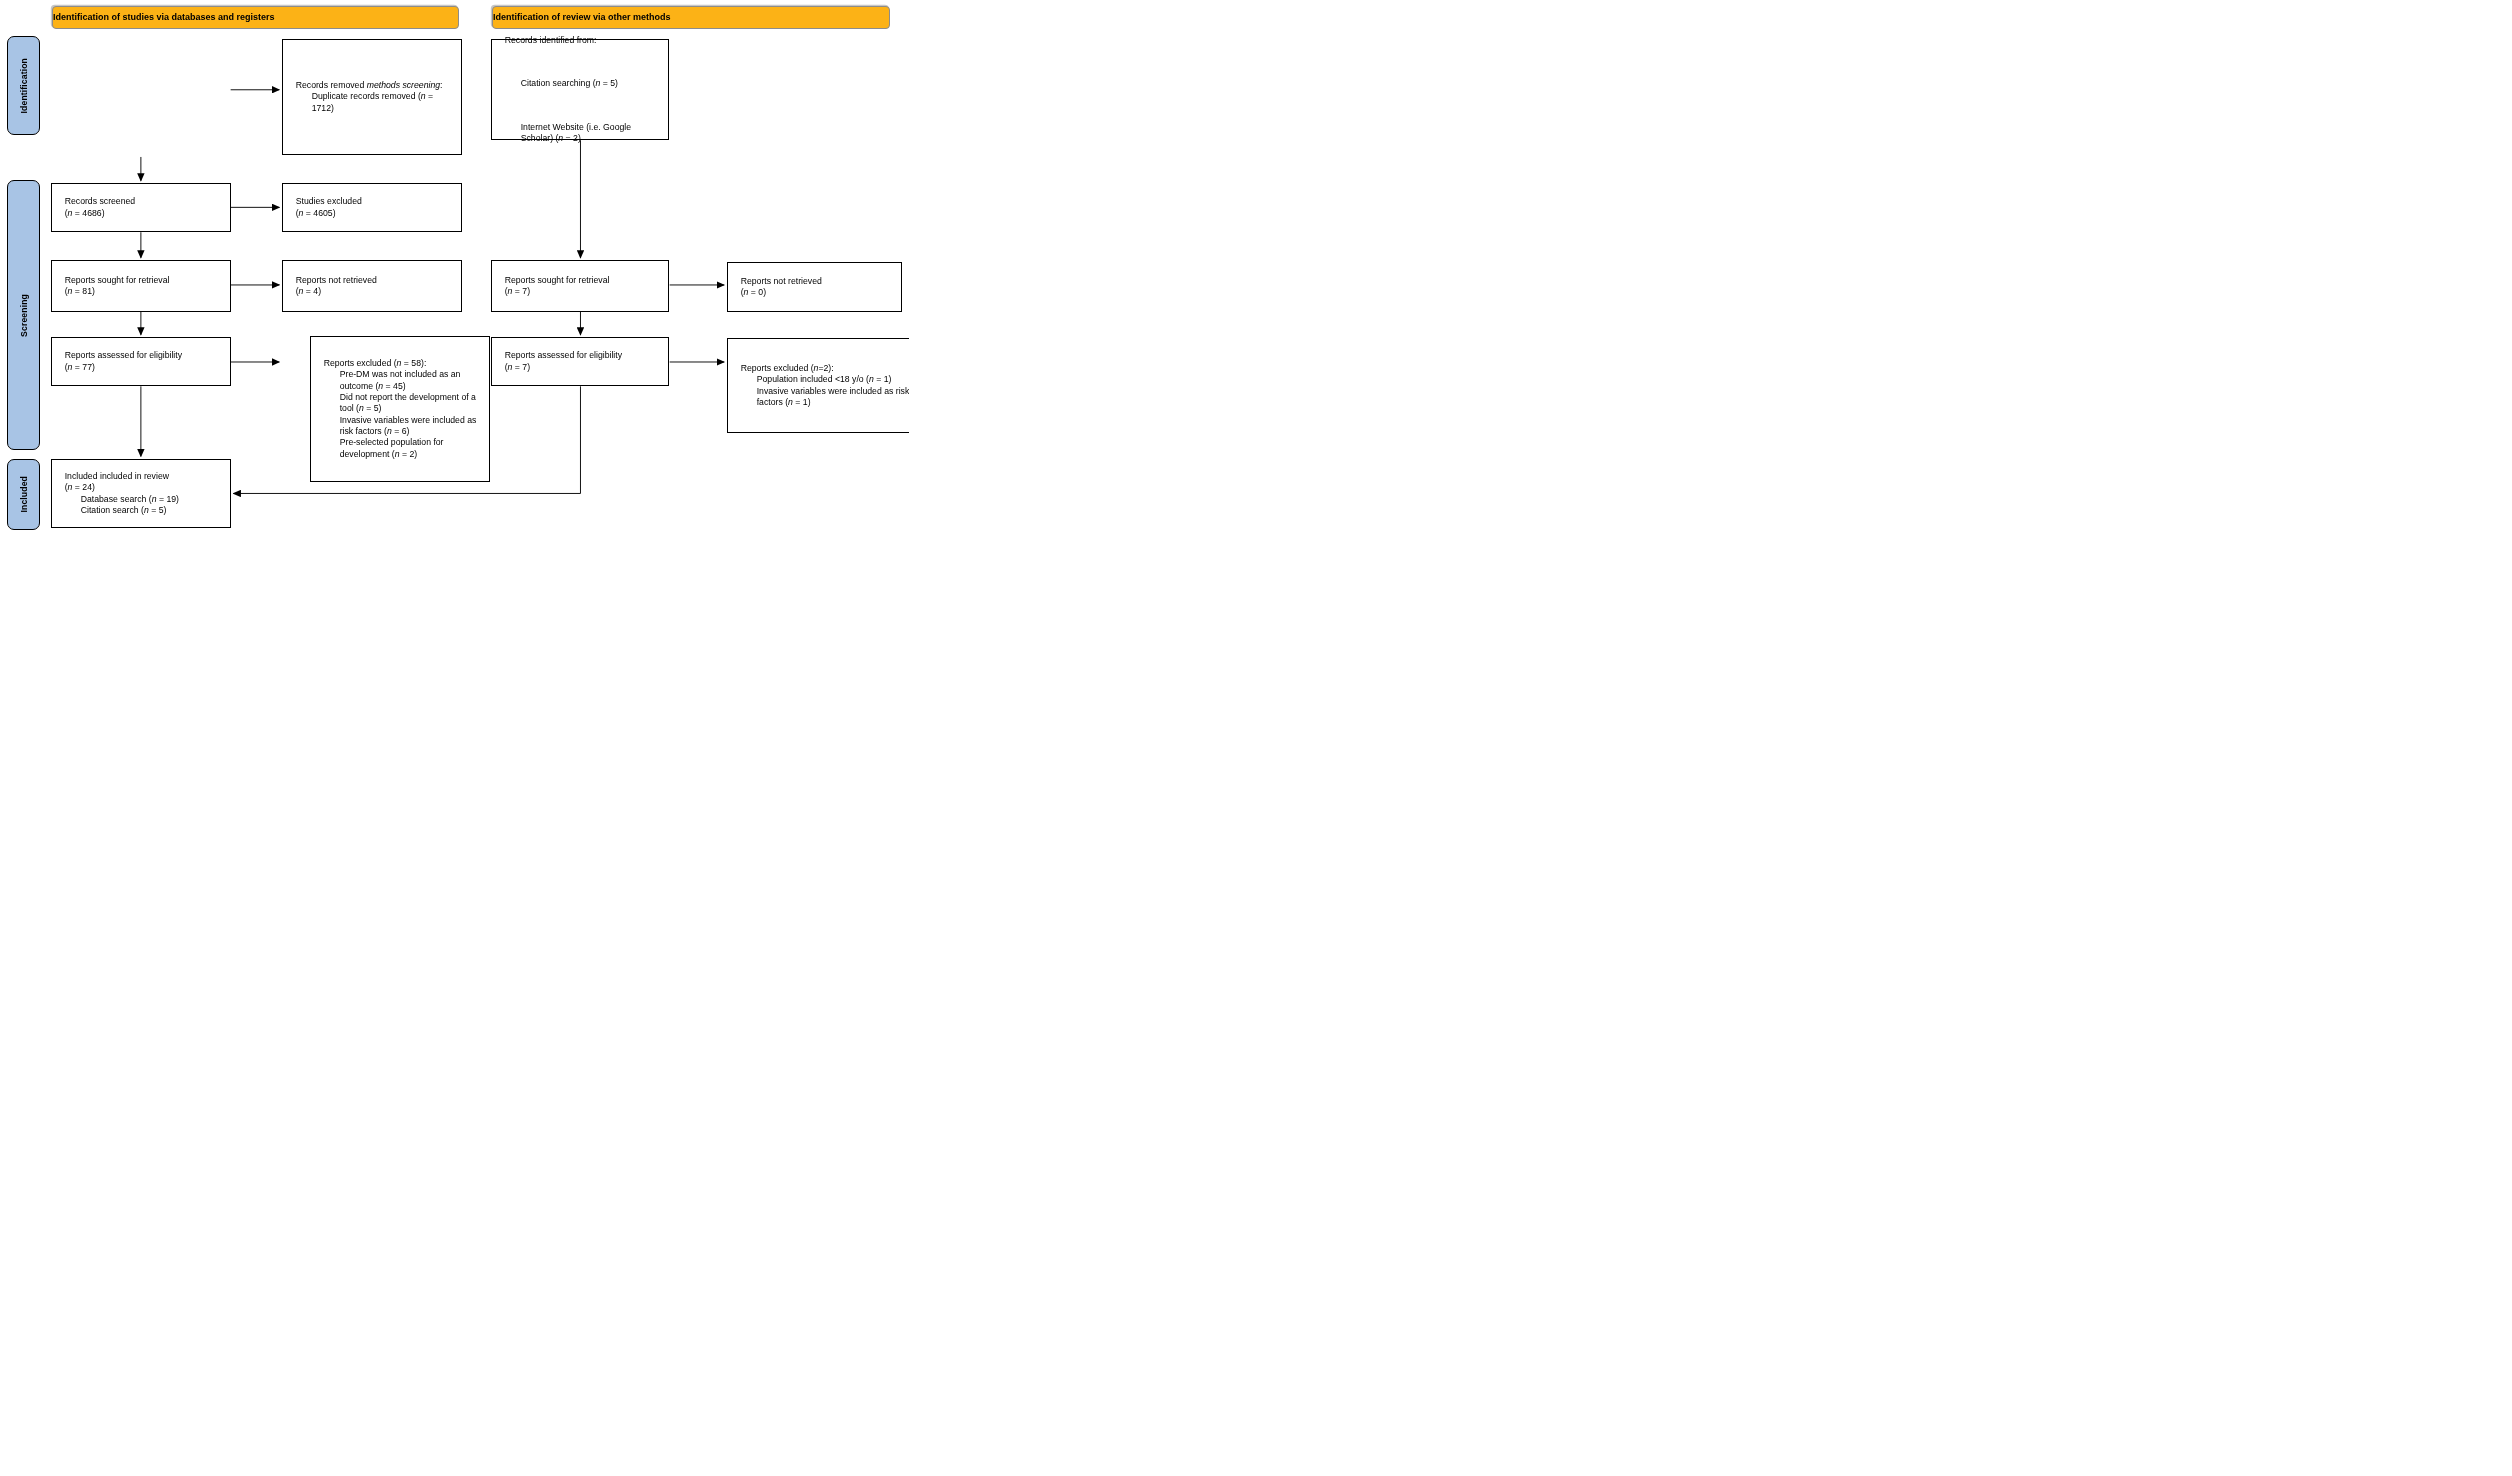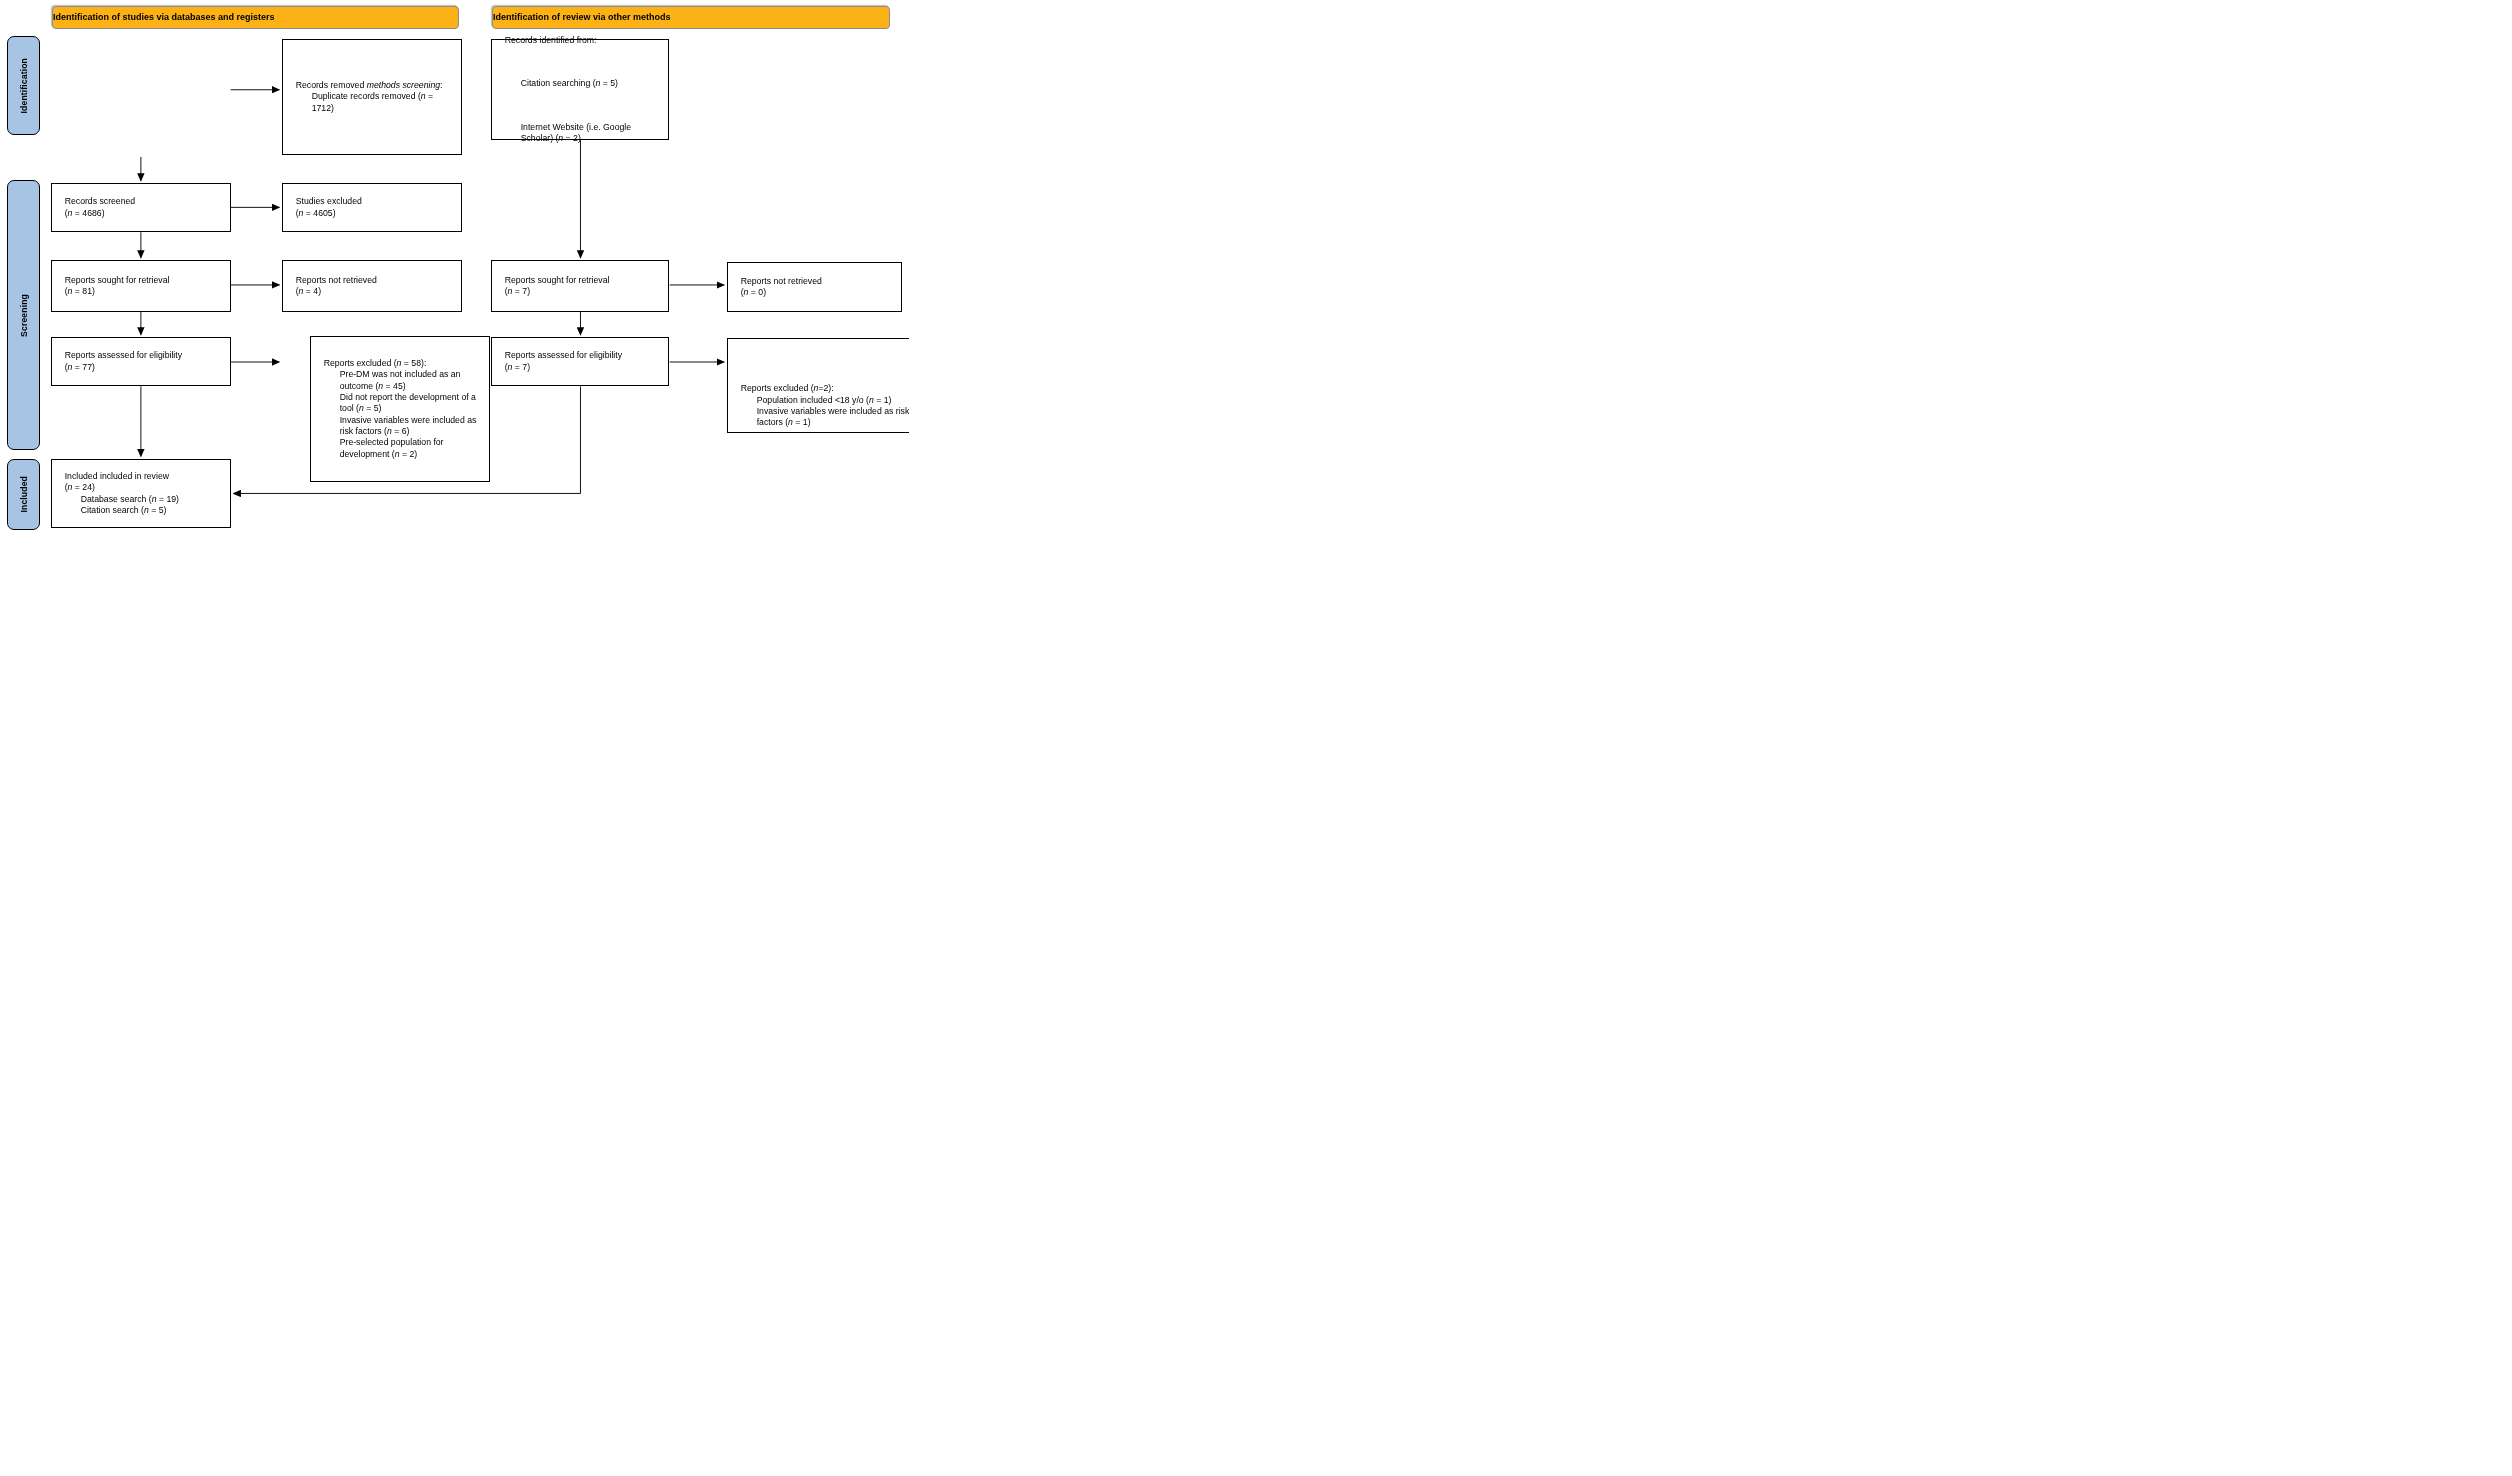--- a/index.html
+++ b/index.html
@@ -107,21 +107,21 @@
     </div>
   <div class="box" style="left:491px;top:337px;width:178px;height:49px;">
       <div class="ln">Reports assessed for eligibility</div>
       <div class="ln">(<i>n</i> = 7)</div>
     </div>
 
   <div class="box" style="left:727px;top:262px;width:175px;height:50px;">
       <div class="ln">Reports not retrieved</div>
       <div class="ln">(<i>n</i> = 0)</div>
     </div>
-  <div class="box" style="left:727px;top:338px;width:196px;height:95px;justify-content:flex-end;">
+  <div class="box" style="left:727px;top:338px;width:196px;height:95px;">
       <div class="ln">Reports excluded (<i>n</i>=2):</div>
       <div class="ln ind">Population included &lt;18 y/o (<i>n</i> = 1)</div>
       <div class="ln ind">Invasive variables were included as risk factors (<i>n</i> = 1)</div>
     </div>
 
   <svg class="arrows" width="909" height="534" viewBox="0 0 1569 922">
     <defs>
       <marker id="ah" markerWidth="9" markerHeight="8" refX="8" refY="4" orient="auto">
         <path d="M0,0 L9,4 L0,8 z" fill="#000"></path>
       </marker>

